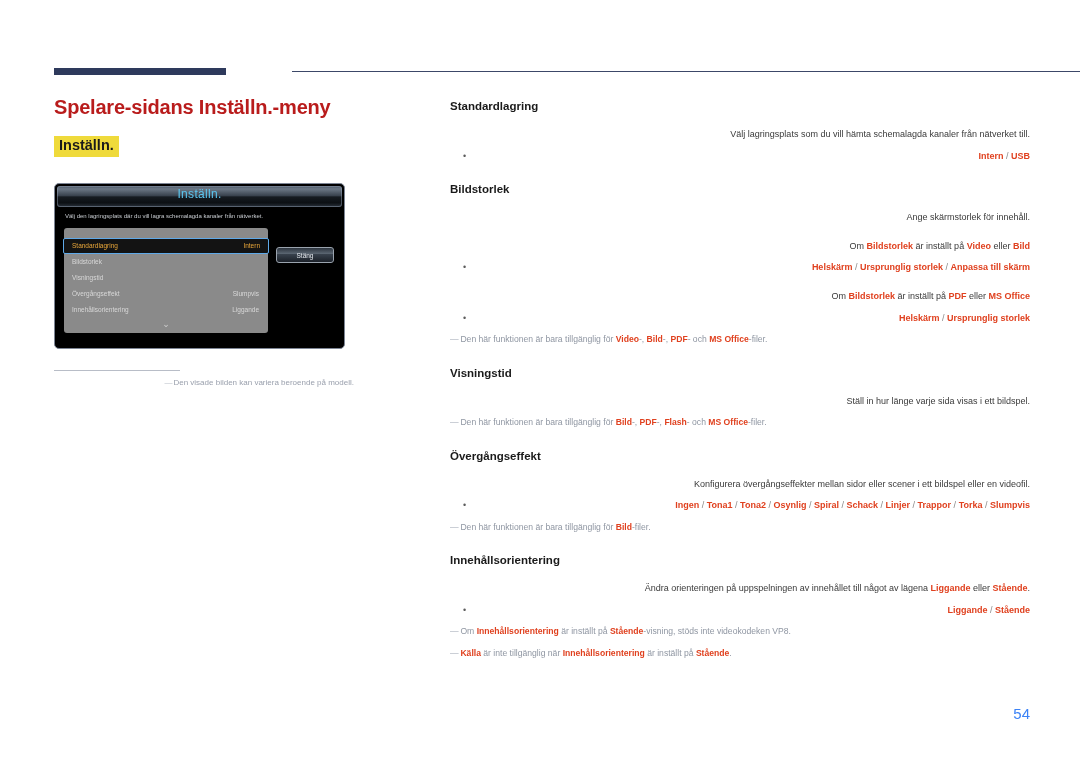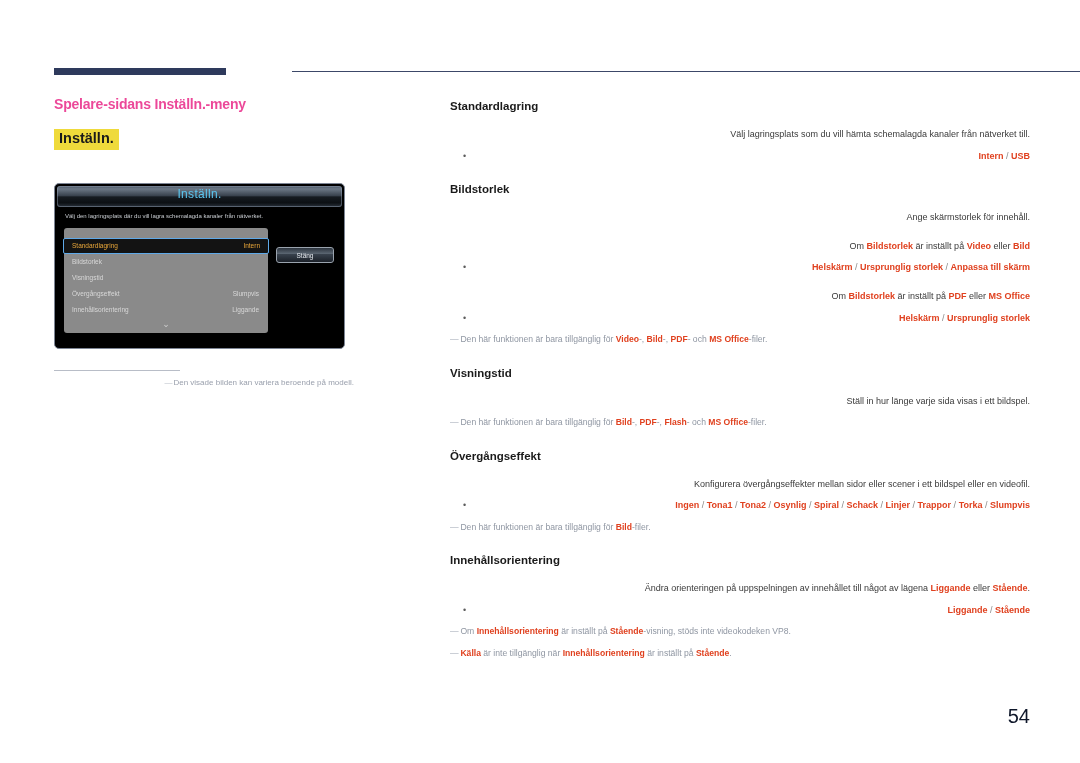--- a/index.html
+++ b/index.html
@@ -38,24 +38,24 @@
   }
 
   
   .left-col {
     position: absolute;
     left: 54px;
     top: 96px;
     width: 360px;
   }
   .page-title {
-    font-size: 14px;
+    font-size: 20px;
     font-weight: bold;
     letter-spacing: -0.2px;
-    color: #ec4899;
+    color: #b91c1c;
     margin: 0;
     white-space: nowrap;
   }
   .hl-label {
     display: inline-block;
     margin-top: 17px;
     background: #efda3b;
     color: #1a1a1a;
     font-size: 14.5px;
     font-weight: bold;
@@ -244,22 +244,22 @@
   .red { color: #e0411f; font-weight: bold; }
   .spacer-md { height: 12px; }
 
   
   .page-num {
     position: absolute;
     left: 0;
     top: 705px;
     width: 1030px;
     text-align: right;
-    font-size: 20px;
-    color: #0f172a;
+    font-size: 15px;
+    color: #3b82f6;
   }
 </style>
 </head>
 <body>
 
 <div class="topbar">
   <div class="navy"></div>
   <div class="rule"></div>
 </div>
 

